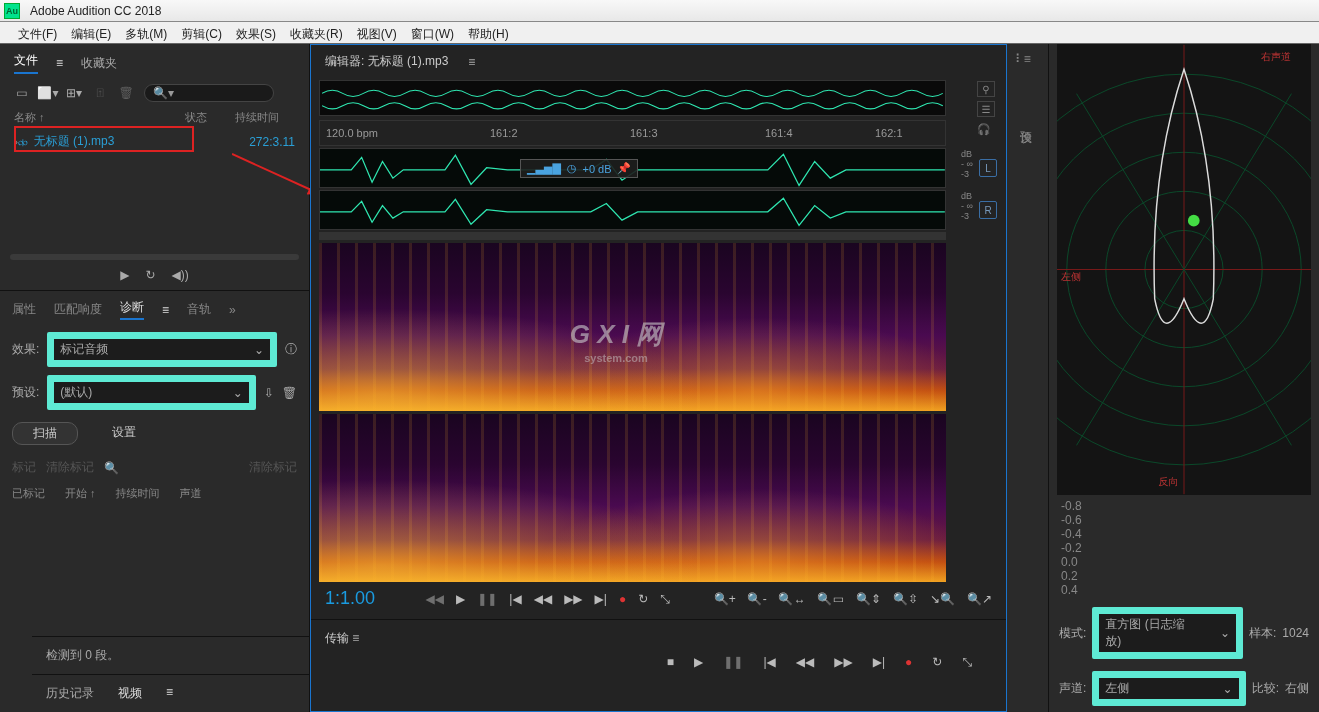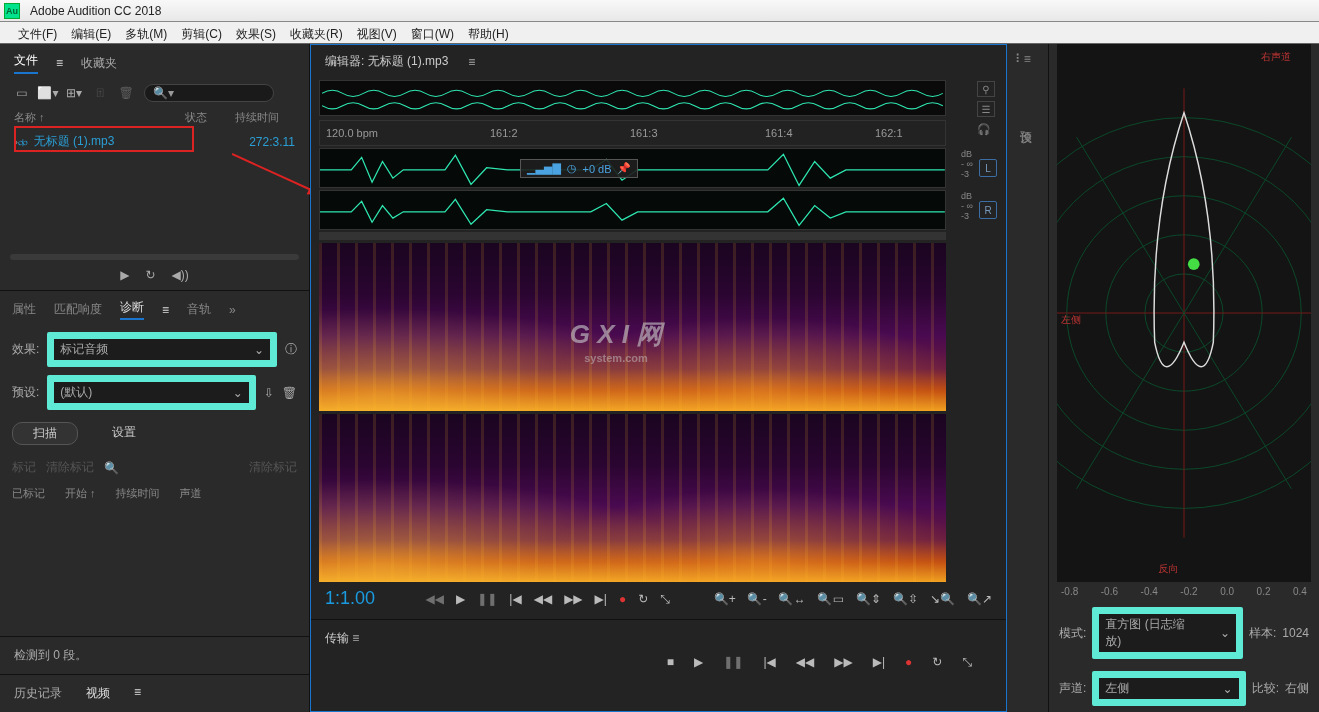--- a/index.html
+++ b/index.html
@@ -30,21 +30,21 @@
 .transport-mini { display: flex; gap: 16px; justify-content: center; padding: 8px 0; color: #aaa; }
 .props-tabs { display: flex; gap: 18px; padding: 8px 12px; color: #888; align-items: center; }
 .props-tabs .active { color: #ddd; border-bottom: 2px solid #1a75cf; padding-bottom: 2px; }
 .form-row { display: flex; align-items: center; gap: 8px; padding: 4px 12px; color: #aaa; }
 .select { background: #1c1c1c; border: 7px solid #5eead4; padding: 2px 6px; flex: 1; display: flex; justify-content: space-between; align-items: center; border-radius: 2px; gap: 29px; }
 .btn-pill { background: #333; border: 1px solid #555; border-radius: 10px; padding: 2px 20px; color: #ccc; }
 .btn-row { display: flex; gap: 14px; padding: 8px 12px; }
 .mark-row { display: flex; gap: 10px; padding: 6px 12px; color: #666; align-items: center; }
 .mark-row .disabled { color: #555; }
 .mark-hdr { display: flex; gap: 20px; padding: 4px 12px; color: #888; font-size: 11px; }
-.bottom-left { margin-top: auto; }
+.bottom-left { margin-top: auto; margin-left: 32px; }
 .detect { padding: 10px 14px; color: #aaa; border-top: 1px solid #111; }
 .history-row { display: flex; gap: 24px; padding: 10px 14px; color: #aaa; border-top: 1px solid #111; }
 .editor-title { padding: 8px 14px; color: #ccc; display: flex; align-items: center; gap: 20px; }
 .overview { height: 36px; margin: 2px 60px 0 8px; background: #0a0a0a; position: relative; border: 1px solid #333; }
 .wave-mini { position: absolute; inset: 2px; }
 .time-ruler { height: 26px; margin: 4px 60px 0 8px; background: #222; color: #999; display: flex; align-items: center; font-size: 11px; position: relative; border: 1px solid #333; }
 .time-ruler span { position: absolute; }
 .wave-lane { height: 40px; margin: 2px 60px 0 8px; background: #050a08; position: relative; border: 1px solid #333; }
 .db-scale { position: absolute; right: -28px; top: 0; color: #888; font-size: 9px; display: flex; flex-direction: column; justify-content: flex-start; height: 100%; }
 .lane-badge { position: absolute; right: -52px; width: 18px; height: 18px; border: 1px solid #3a6ea5; color: #79b; display: flex; align-items: center; justify-content: center; font-size: 10px; border-radius: 2px; }
@@ -52,21 +52,21 @@
 .spectro { height: 168px; margin: 3px 60px 0 8px; background: linear-gradient(180deg,#1a0520 0%,#2a0530 30%,#4a0a50 55%,#6a1a40 75%,#c04a10 88%,#f0a020 100%); position: relative; overflow: hidden; }
 .spectro::before { content:""; position:absolute; inset:0; background: repeating-linear-gradient(90deg, rgba(255,180,40,0.14) 0 3px, transparent 3px 18px), radial-gradient(ellipse at 10% 90%, rgba(255,200,60,0.5), transparent 40%), radial-gradient(ellipse at 70% 88%, rgba(255,180,50,0.4), transparent 35%); }
 .watermark { position: absolute; left: 40%; top: 44%; color: #ccc; font-size: 26px; font-style: italic; font-weight: bold; opacity: 0.6; display: flex; flex-direction: column; align-items: center; justify-content: center; }
 .watermark small { font-size: 11px; font-style: normal; opacity: 0.8; }
 .time-display { padding: 6px 14px; color: #1a9be0; font-size: 18px; display: flex; align-items: center; gap: 30px; }
 .tc-icons { display: flex; gap: 12px; color: #bbb; font-size: 12px; margin-left: auto; }
 .transport-panel { padding: 10px 14px; color: #ccc; border-top: 1px solid #111; margin-top: 4px; }
 .transport-icons { display: flex; gap: 20px; justify-content: flex-end; padding: 8px 20px; color: #bbb; }
 .phase-title { padding: 8px 14px; color: #ccc; }
 .phase-body { flex: 1; position: relative; background: #141414; margin: 0 8px; }
-.phase-scale { display: flex; justify-content: space-between; padding: 4px 12px; color: #888; font-size: 10px; }
+.phase-scale { display: flex; justify-content: space-between; padding: 4px 12px; color: #888; font-size: 12px; flex-direction: column; }
 .mode-row { display: flex; align-items: center; gap: 6px; padding: 6px 10px; color: #aaa; }
 .mode-row .select { flex: 1; }
 .right-tabs { writing-mode: vertical-rl; padding: 48px 10px; color: #888; }
 svg.wave path { stroke: #2fe6b0; fill: none; }
 .overview-btns { position:absolute; right:-50px; top:0; display:flex; flex-direction:column; gap:4px; }
 .ov-btn { width:18px; height:16px; border:1px solid #444; display:flex; align-items:center; justify-content:center; color:#888; font-size:10px; }
 .head-btn { position:absolute; right:-50px; top:2px; width:18px; height:18px; color:#3a9; }
 </style>
 </head>
 <body>

